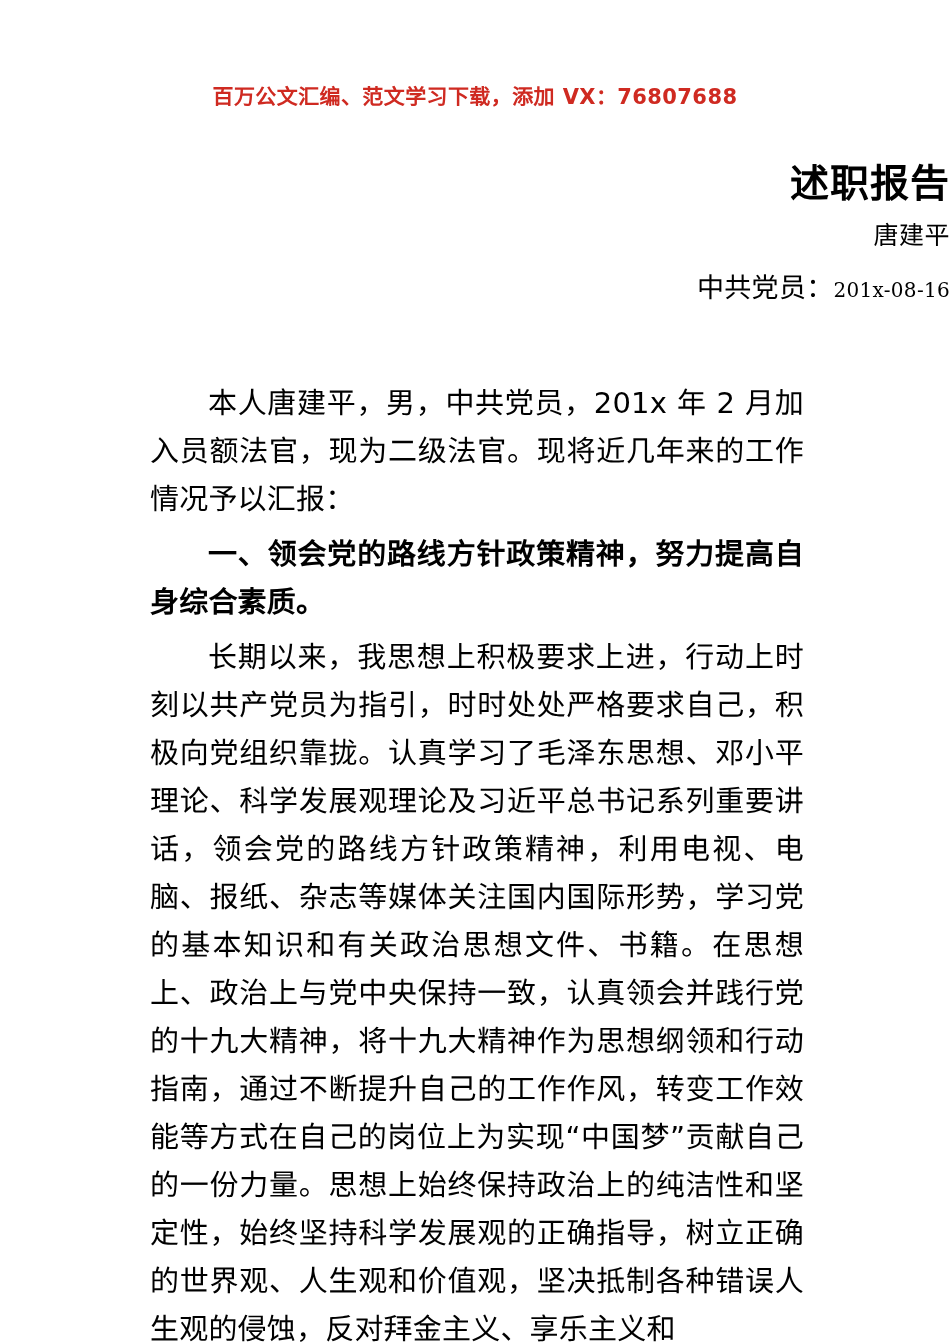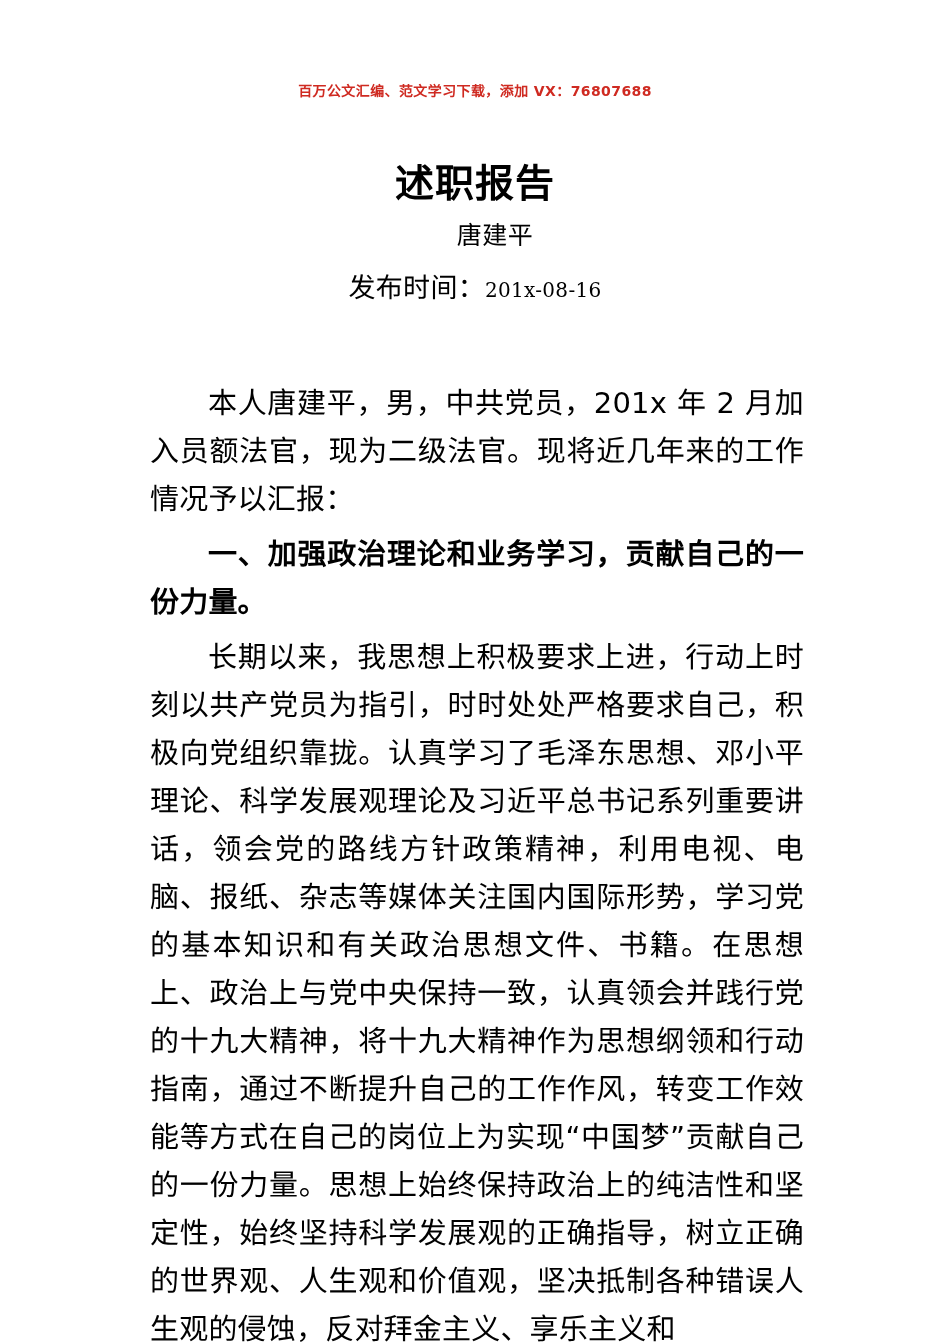--- a/index.html
+++ b/index.html
@@ -21,34 +21,34 @@
     -webkit-font-smoothing: antialiased;
   }
 
   
   .promo-header {
     position: absolute;
     top: 80px;
     left: 0;
     width: 950px;
     text-align: center;
-    font-size: 14px;
+    font-size: 21px;
     font-weight: 600;
     letter-spacing: 0.4px;
     color: #cf2a21;
     white-space: nowrap;
   }
 
   
   .title-block {
     position: absolute;
     top: 162px;
     left: 0;
     width: 950px;
-    text-align: center;
+    text-align: right;
   }
 
   .doc-title {
     font-size: 39px;
     font-weight: 700;
     line-height: 1.12;
     letter-spacing: 1px;
     color: #000000;
   }
 
@@ -106,23 +106,23 @@
 <body>
 
 <div class="page">
 
   <div class="promo-header">百万公文汇编、范文学习下载，添加 VX：76807688</div>
 
   <div class="title-block">
     <div class="doc-title">述职报告</div>
     <div class="doc-author">唐建平</div>
     <div class="doc-date">
-      <span>发布时间：</span><span class="date-value">201x-08-16</span>
+      <span>中共党员：</span><span class="date-value">201x-08-16</span>
     </div>
   </div>
 
   <div class="body-block">
     <p class="para">本人唐建平，男，中共党员，201x 年 2 月加入员额法官，现为二级法官。现将近几年来的工作情况予以汇报：</p>
-    <p class="para heading">一、加强政治理论和业务学习，贡献自己的一份力量。</p>
+    <p class="para heading">一、领会党的路线方针政策精神，努力提高自身综合素质。</p>
     <p class="para">长期以来，我思想上积极要求上进，行动上时刻以共产党员为指引，时时处处严格要求自己，积极向党组织靠拢。认真学习了毛泽东思想、邓小平理论、科学发展观理论及习近平总书记系列重要讲话，领会党的路线方针政策精神，利用电视、电脑、报纸、杂志等媒体关注国内国际形势，学习党的基本知识和有关政治思想文件、书籍。在思想上、政治上与党中央保持一致，认真领会并践行党的十九大精神，将十九大精神作为思想纲领和行动指南，通过不断提升自己的工作作风，转变工作效能等方式在自己的岗位上为实现“中国梦”贡献自己的一份力量。思想上始终保持政治上的纯洁性和坚定性，始终坚持科学发展观的正确指导，树立正确的世界观、人生观和价值观，坚决抵制各种错误人生观的侵蚀，反对拜金主义、享乐主义和</p>
   </div>
 
 </div>
 
 </body></html>

